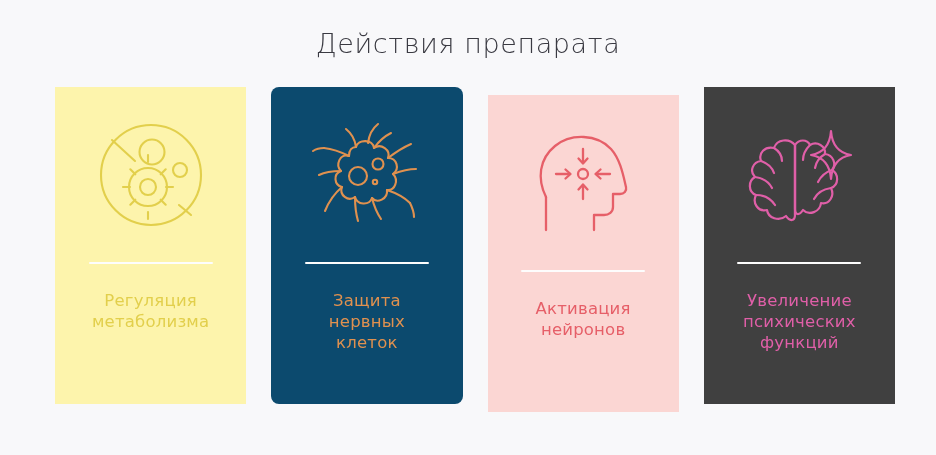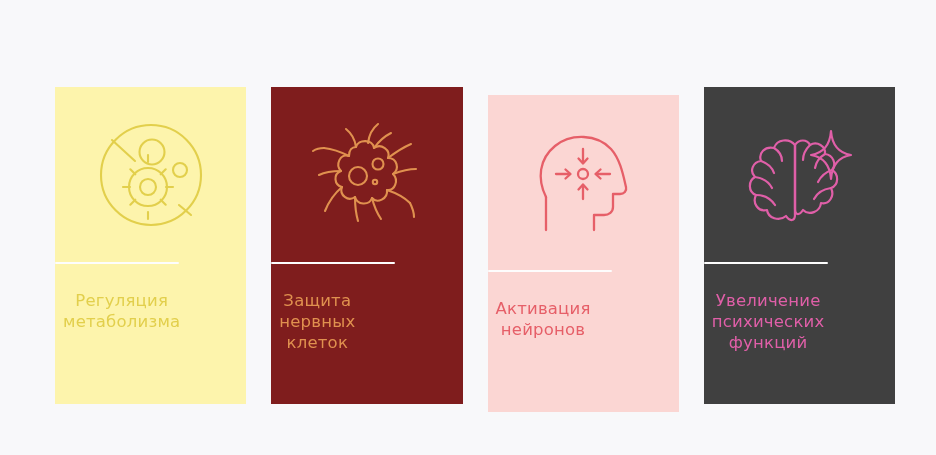--- a/index.html
+++ b/index.html
@@ -39,21 +39,21 @@
     height: 317px;
     display: flex;
     gap: 25px;
   }
   .card {
     width: 218px;
     height: 317px;
     box-sizing: border-box;
     display: flex;
     flex-direction: column;
-    align-items: flex-start;
+    align-items: center;
   }
   .card-icon {
     height: 175px;
     display: flex;
     align-items: center;
     justify-content: center;
     width: 100%;
   }
   .card-icon svg {
     display: block;
@@ -74,20 +74,21 @@
     padding: 0 8px;
     font-family: "DejaVu Sans", sans-serif;
     white-space: pre-line;
   }
 </style>
 </head>
 <body style="background: rgb(248, 248, 250);">
 
 <div class="page">
 
+  <div class="page-title">Действия препарата</div>
 
   <div class="cards">
 
     <div class="card" style="background: rgb(253, 244, 172);">
       <div class="card-icon">
         <svg width="112" height="112" viewBox="0 0 112 112" fill="none" stroke="#e2cf4c" stroke-width="2.1" stroke-linecap="round" stroke-linejoin="round">
           <circle cx="56" cy="56" r="50"></circle>
           <circle cx="57" cy="33" r="12.5"></circle>
           <circle cx="85" cy="51" r="7"></circle>
           <circle cx="53" cy="68" r="19"></circle>
@@ -102,21 +103,21 @@
           <line x1="35.3" y1="85.7" x2="40.3" y2="80.7"></line>
           <line x1="17" y1="21" x2="40" y2="42"></line>
           <line x1="84" y1="86" x2="96" y2="96"></line>
         </svg>
       </div>
       <div class="card-divider" style="background: rgb(253, 253, 253);"></div>
       <div class="card-label" style="color:#e2cf4c">Регуляция
 метаболизма</div>
     </div>
 
-    <div class="card" style="background: #7f1d1d;">
+    <div class="card" style="background: #0c4a6e; border-radius: 8px;">
       <div class="card-icon">
         <svg width="112" height="112" viewBox="0 0 112 112" fill="none" stroke="#e0914f" stroke-width="2.1" stroke-linecap="round" stroke-linejoin="round">
           <path d="M45 28 C47 20, 62 20, 63 29 C70 24, 80 31, 77 39
                    C86 39, 89 50, 82 55 C88 61, 84 72, 76 71
                    C77 80, 66 85, 61 79 C58 87, 46 86, 44 78
                    C37 83, 28 76, 31 68 C23 66, 22 55, 30 52
                    C24 46, 29 34, 38 37 C38 31, 41 28, 45 28 Z"></path>
           <circle cx="47" cy="57" r="9"></circle>
           <circle cx="67" cy="45" r="5.5"></circle>
           <circle cx="64" cy="63" r="2.2"></circle>

